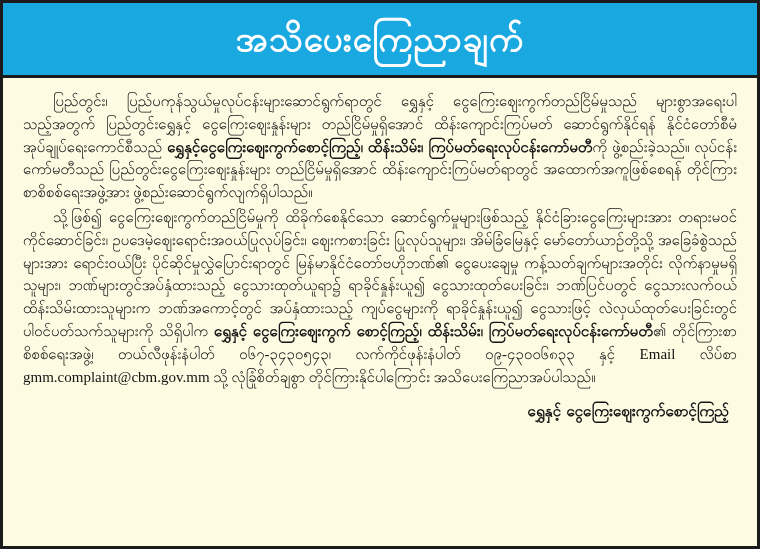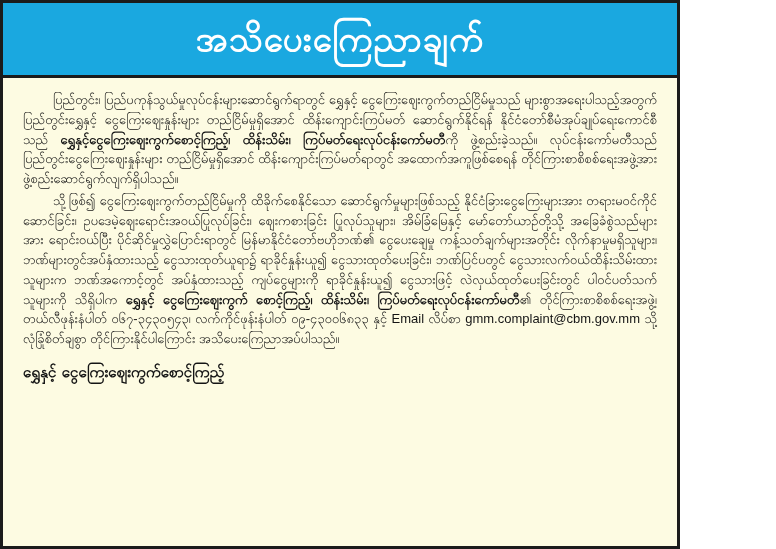--- a/index.html
+++ b/index.html
@@ -7,21 +7,21 @@
     padding: 0;
   }
   body {
     width: 776px;
     height: 549px;
     background: #ffffff;
     font-family: "DejaVu Sans", "Liberation Sans", sans-serif;
   }
   .poster {
     position: relative;
-    width: 680px;
+    width: 760px;
     height: 549px;
     box-sizing: border-box;
     background: #fdfbe2;
     border: 3px solid #1b1b1b;
     overflow: hidden;
   }
   .title-bar {
     background: #1aa8e0;
     border-bottom: 3px solid #1b1b1b;
     height: 72px;
@@ -37,33 +37,34 @@
     line-height: 1.1;
     text-align: center;
     font-family: "DejaVu Sans", "Liberation Sans", sans-serif;
   }
   .body-area {
     padding: 12px 20px 8px 20px;
     box-sizing: border-box;
   }
   p.para {
     margin: 0 0 2px 0;
-    font-size: 13px;
+    font-size: 15px;
     line-height: 1.52;
     color: #141414;
     text-align: justify;
     text-justify: inter-word;
     text-indent: 30px;
-    font-family: Liberation Sans, sans-serif;
+    font-family: Liberation Serif, serif;
   }
   p.para.last {
     margin-bottom: 0;
   }
   .signature {
     margin-top: 12px;
+    text-align: right;
     font-size: 15.2px;
     line-height: 1.55;
     font-weight: bold;
     color: #141414;
     padding-right: 8px;
   }
   .sig-line {
     display: block;
   }
   b.em {

